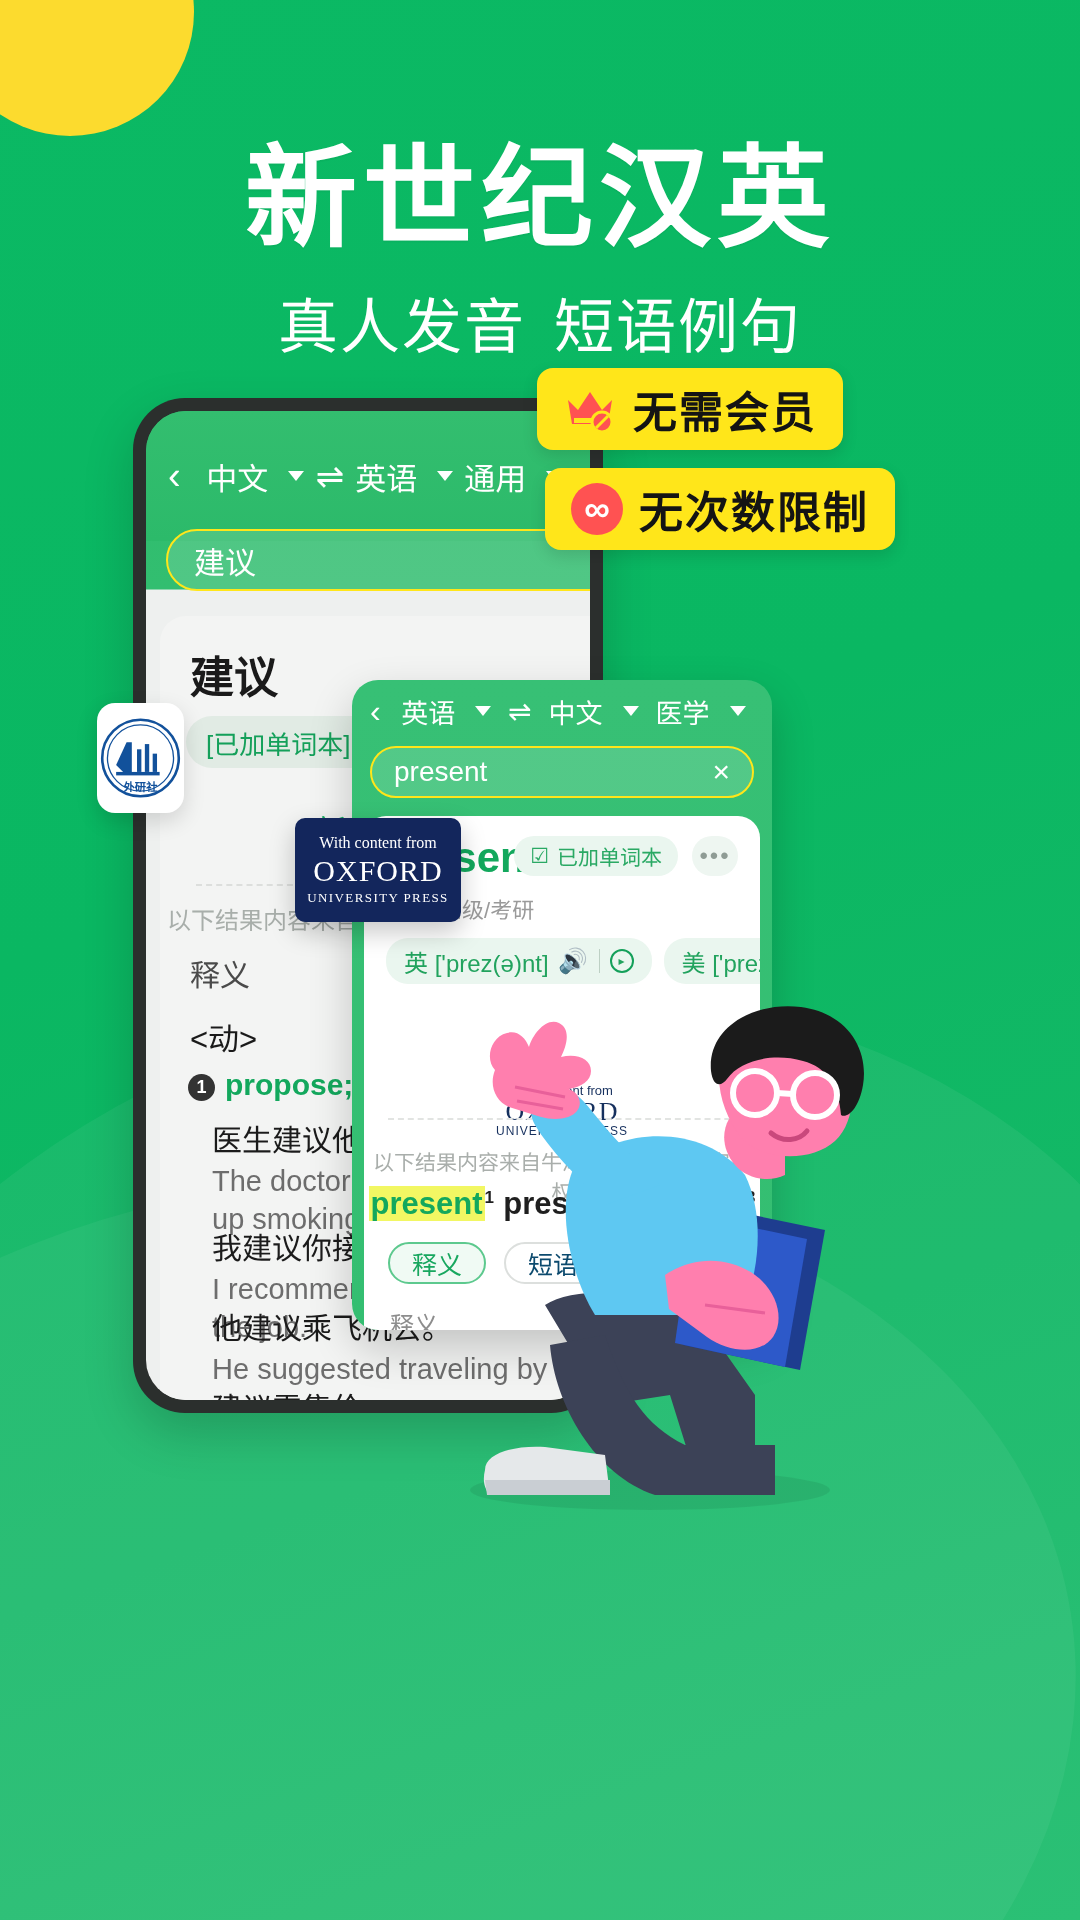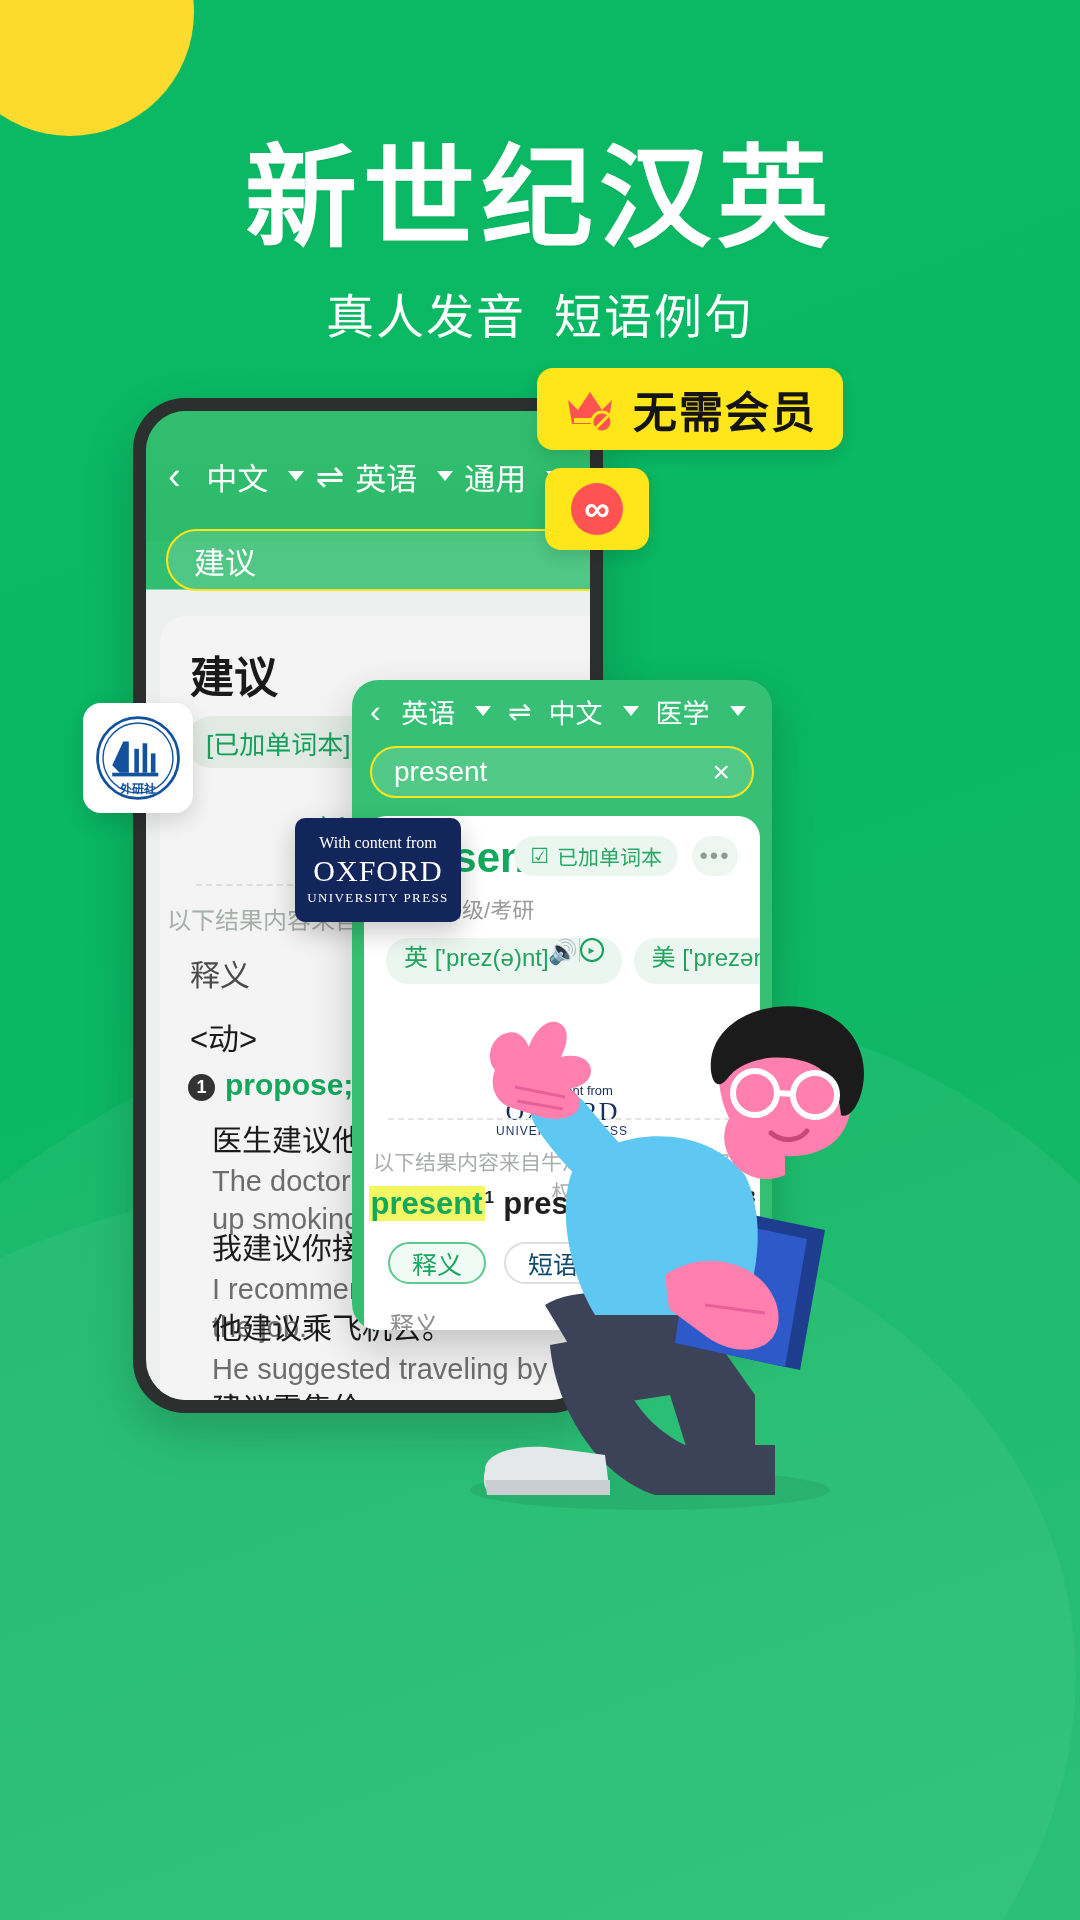--- a/index.html
+++ b/index.html
@@ -44,21 +44,21 @@
     font-size:112px;
     font-weight:bold;
     letter-spacing:6px;
     line-height:1.05;
     text-shadow:0 2px 0 rgba(0,0,0,0.03);
   }
   .subline{
     position:absolute; top:278px; left:0; width:1080px;
     text-align:center;
     color:#ffffff;
-    font-size:48px;
+    font-size:60px;
     font-weight:400;
     letter-spacing:2px;
   }
   .subline span{ margin:0 14px; }
 
   
   .badge{
     position:absolute;
     background:#ffe61a;
     border-radius:16px;
@@ -217,21 +217,21 @@
     padding:0 16px; font-size:21px; white-space:nowrap;
   }
   .p2-more{
     position:absolute; right:22px; top:20px;
     width:46px;height:40px;border-radius:20px;background:#eef6f1;
     display:flex;align-items:center;justify-content:center;color:#8f9c95;font-size:24px;letter-spacing:2px;
   }
   .pron-row{ position:absolute; left:22px; top:122px; display:flex; gap:12px; }
   .pron-chip{
     background:#eaf6ef; color:#22a35e; border-radius:22px;
-    height:46px; display:flex; padding:0 18px;
+    height:46px; display:flex; align-items:center; gap:10px; padding:12px 18px;
     font-size:24px; white-space:nowrap;
   }
 
   .p2-tabs{
     position:absolute; left:0; top:188px; width:100%;
     display:flex; align-items:center; padding:0 18px;
     gap:58px; background:#f6f7f6; height:62px;
   }
   .p2-tab{ font-size:29px; color:#2e2e2e; position:relative; white-space:nowrap; }
   .p2-tab.active{ color:#13b062; font-weight:bold; }
@@ -265,22 +265,22 @@
   .chip{
     height:42px; border-radius:21px; border:2px solid #dcdfdd; background:#fff;
     display:flex; align-items:center; padding:0 22px; font-size:25px; color:#0c4a6e;
   }
   .chip.active{ border-color:#5dc98e; background:#f0faf4; color:#18a75f; }
 
   .p2-shiyi{ position:absolute; left:26px; top:490px; font-size:24px; color:#8d8d8d; }
 
   
   .fltrp-logo{
-    position:absolute; left:83px; top:703px;
-    width:110px; height:110px; background:#fff; border-radius:18px;
+    position:absolute; left:97px; top:703px;
+    width:87px; height:110px; background:#fff; border-radius:18px;
     box-shadow:0 8px 22px rgba(0,0,0,0.14);
     display:flex; align-items:center; justify-content:center;
     z-index:30;
   }
   .oxford-card{
     position:absolute; left:295px; top:818px;
     width:166px; height:104px; background:#13265c; border-radius:10px;
     color:#fff; text-align:center;
     box-shadow:0 10px 26px rgba(0,0,0,0.22);
     z-index:30;
@@ -462,20 +462,21 @@
       <rect x="11" y="34" width="20" height="5" fill="#ffe61a"></rect>
       <circle cx="39" cy="38" r="10" fill="#ff5252" stroke="#ffe61a" stroke-width="3"></circle>
       <line x1="33" y1="44" x2="45" y2="32" stroke="#ffe61a" stroke-width="3"></line>
     </svg>
   </span>
   <span class="b-text">无需会员</span>
 </div>
 
 <div class="badge" id="badge-unlimited">
   <span class="infinity-icon">∞</span>
+  <span class="b-text">无次数限制</span>
 </div>
 
 <div class="fltrp-logo">
   <svg viewBox="0 0 100 100" width="92" height="92" aria-hidden="true">
     <circle cx="50" cy="50" r="44" fill="none" stroke="#12519b" stroke-width="3"></circle>
     <circle cx="50" cy="50" r="38" fill="none" stroke="#12519b" stroke-width="1.5"></circle>
     <path d="M22 58 L34 32 L40 32 L40 66 L30 66 Z" fill="#12519b"></path>
     <rect x="46" y="40" width="5" height="26" fill="#12519b"></rect>
     <rect x="55" y="34" width="5" height="32" fill="#12519b"></rect>
     <rect x="64" y="45" width="5" height="21" fill="#12519b"></rect>

